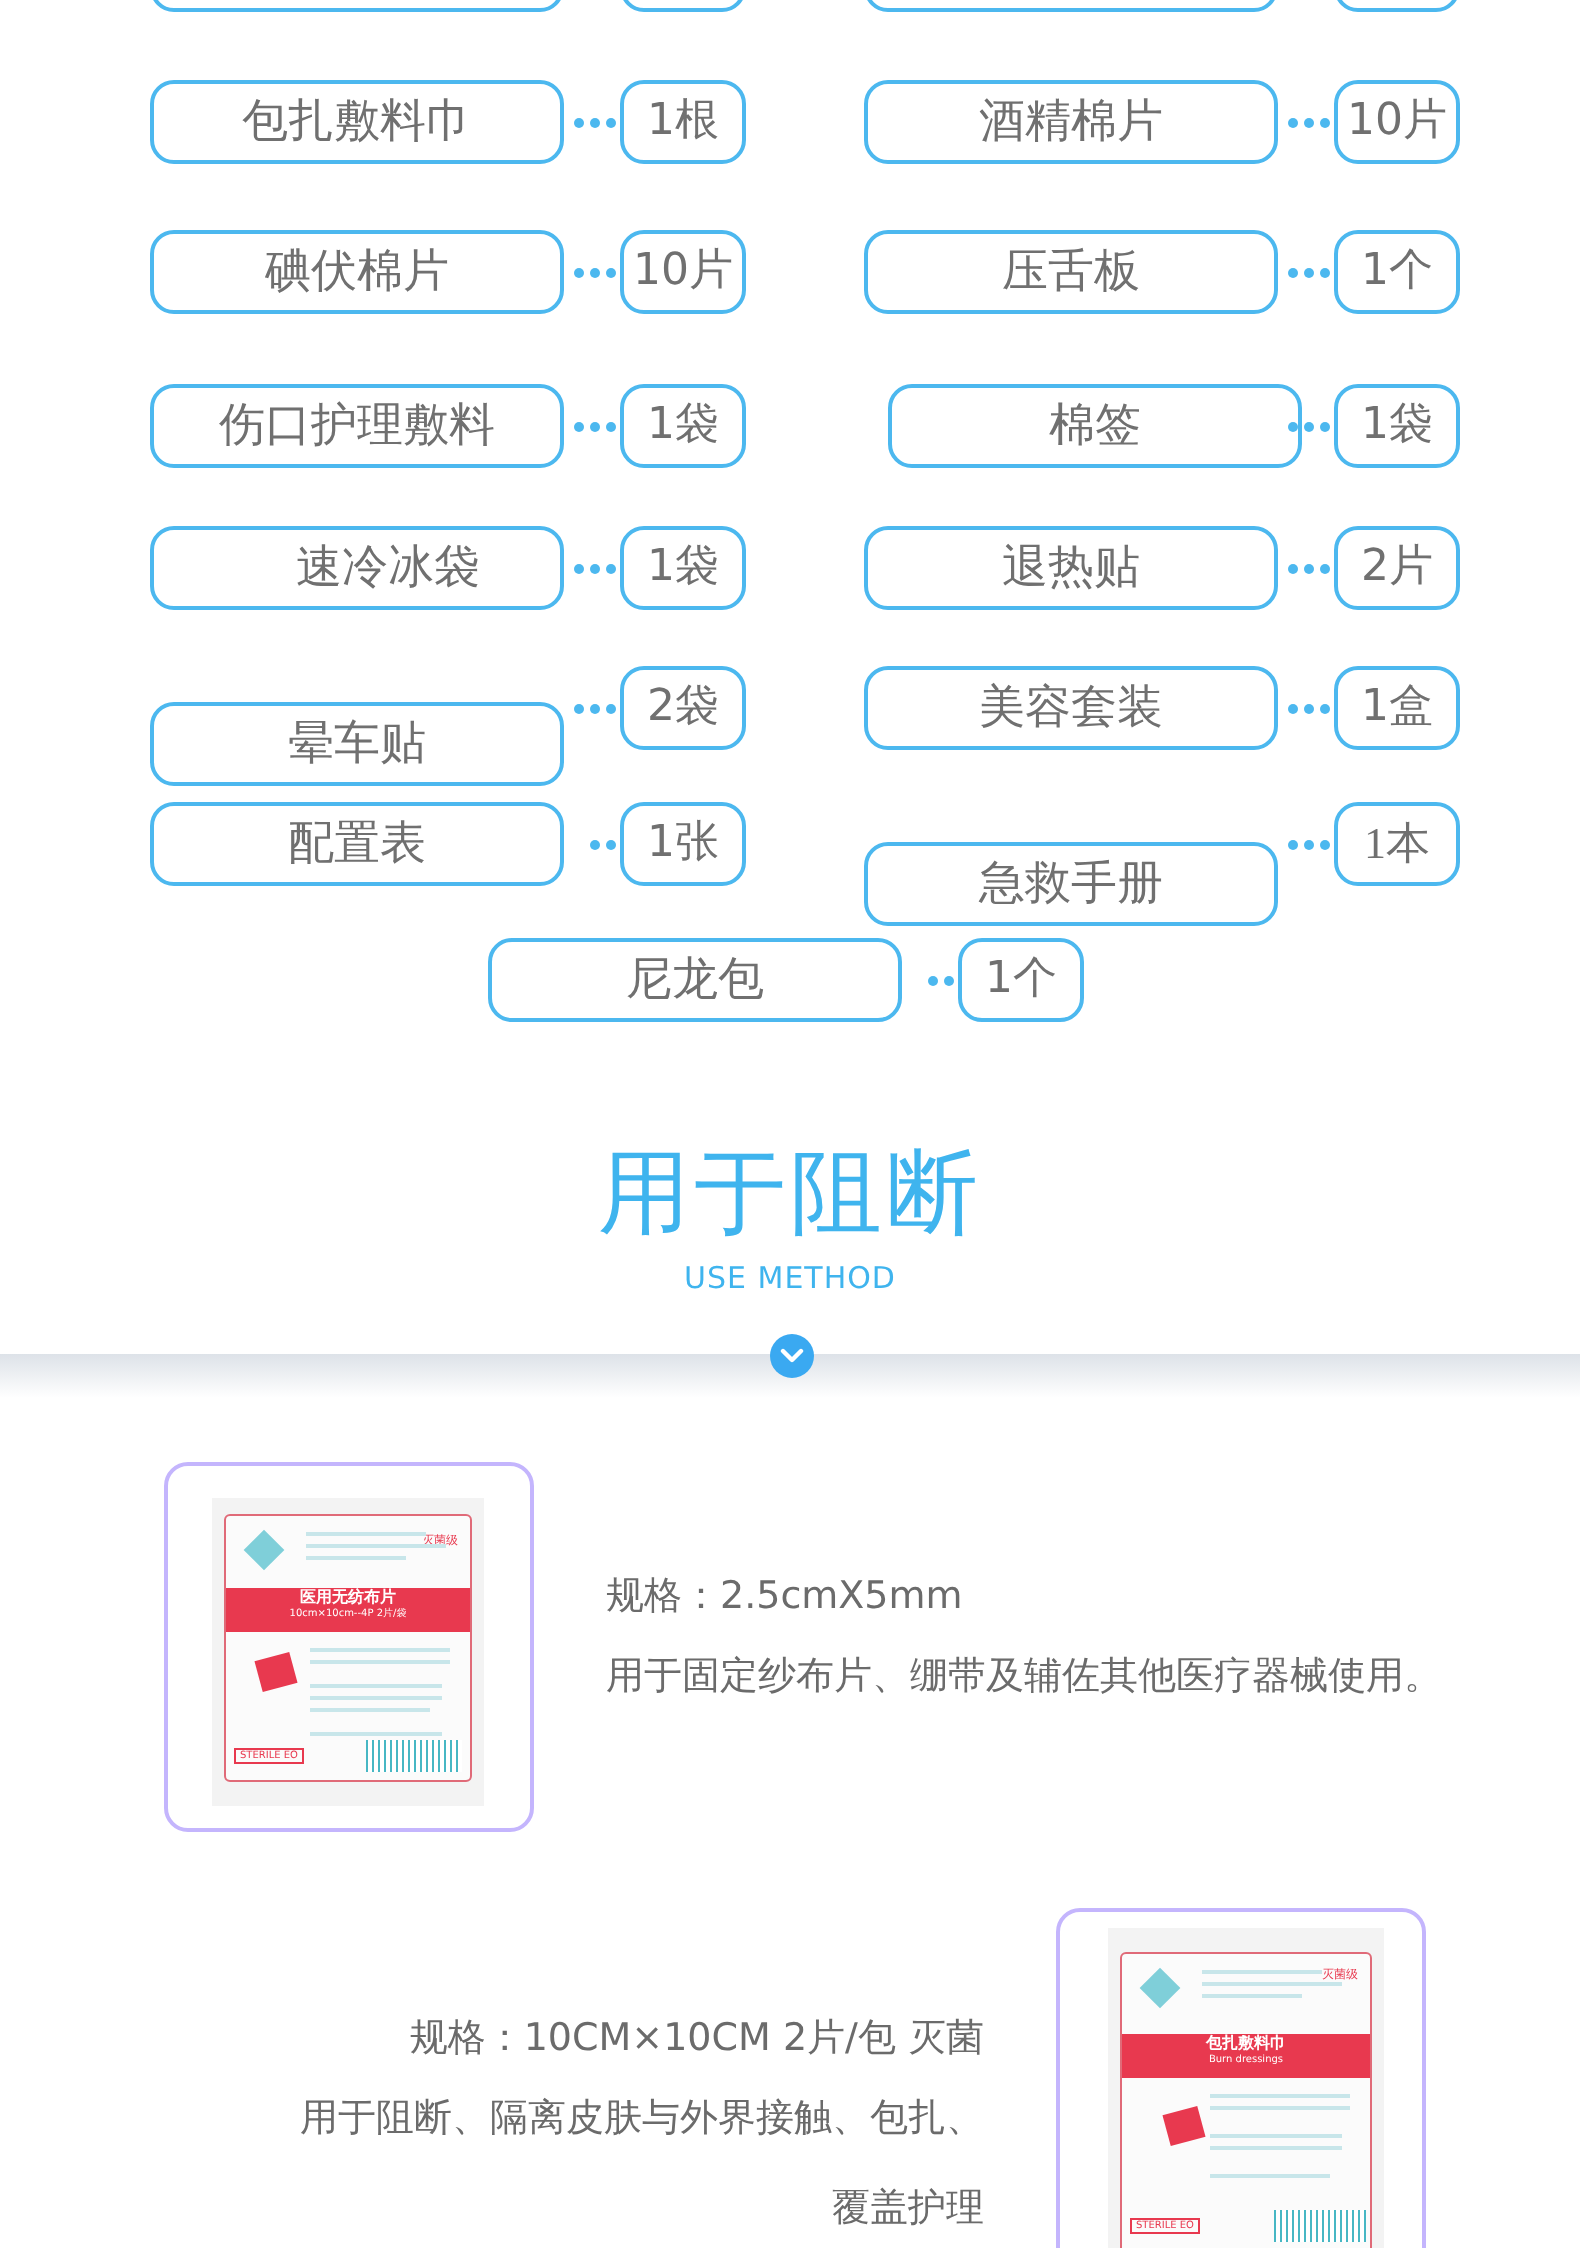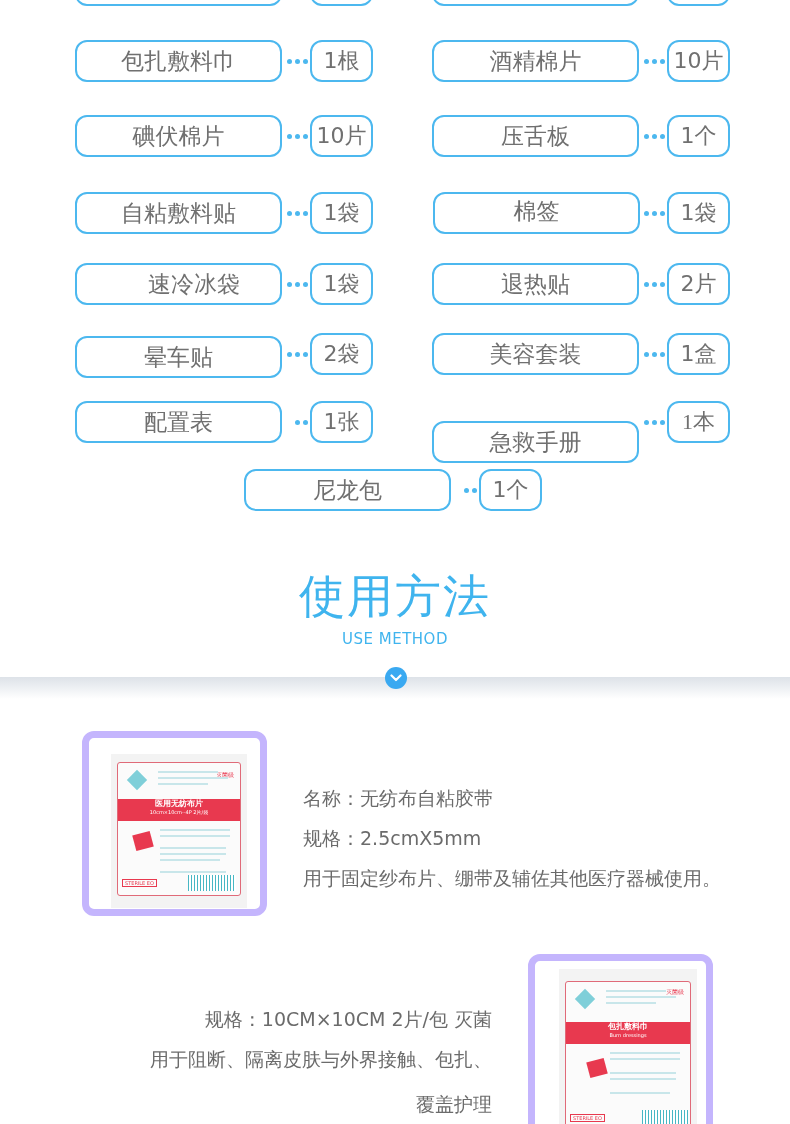--- a/index.html
+++ b/index.html
@@ -43,21 +43,21 @@
     position: absolute; left: 0; top: 677px; width: 790px; height: 22px;
     background: linear-gradient(#dde2e8, #ffffff);
   }
   .chev {
     position: absolute; left: 385px; top: 667px; width: 22px; height: 22px;
     border-radius: 50%; background: #3aa9f1;
     display: flex; align-items: center; justify-content: center;
   }
 
   .img-frame {
-    position: absolute; border: 7px solid #c4b5fd; border-radius: 12px; background: #fff;
+    position: absolute; border: 2px solid #c4b5fd; border-radius: 12px; background: #fff;
   }
   .pack {
     position: absolute; background: #f3f3f3;
   }
   .pack-inner {
     position: absolute; left: 6px; right: 6px; top: 8px; bottom: 12px;
     border: 1px solid #e06a78; border-radius: 3px; background: #fbfbfb;
   }
   .pack-band { position: absolute; left: 0; right: 0; height: 18px; background: #e8394f; }
   .pack-band-text { color: #fff; font-size: 8px; text-align: center; line-height: 10px; font-weight: bold; }
@@ -104,28 +104,28 @@
   </div>
 <div class="pill qty-pill" style="left:310px; top:115px;">10片</div>
 <div class="pill name-pill" style="left:432px; top:115px;">压舌板</div>
 <div class="dots" style="left:644px; top:115px;">
     <span class="dot"></span>
     <span class="dot"></span>
     <span class="dot"></span>
   </div>
 <div class="pill qty-pill" style="left:667px; top:115px;">1个</div>
 
-<div class="pill name-pill" style="left:75px; top:192px;">自粘敷料贴</div>
+<div class="pill name-pill" style="left:75px; top:192px;">伤口护理敷料</div>
 <div class="dots" style="left:287px; top:192px;">
     <span class="dot"></span>
     <span class="dot"></span>
     <span class="dot"></span>
   </div>
 <div class="pill qty-pill" style="left:310px; top:192px;">1袋</div>
-<div class="pill name-pill" style="left:433px; top:192px;font-family:Liberation Mono, monospace;">棉签</div>
+<div class="pill name-pill" style="left:444px; top:192px;">棉签</div>
 <div class="dots" style="left:644px; top:192px;">
     <span class="dot"></span>
     <span class="dot"></span>
     <span class="dot"></span>
   </div>
 <div class="pill qty-pill" style="left:667px; top:192px;">1袋</div>
 
 <div class="pill name-pill" style="left:75px; top:263px;padding-left:31px;">速冷冰袋</div>
 <div class="dots" style="left:287px; top:263px;">
     <span class="dot"></span>
@@ -134,21 +134,21 @@
   </div>
 <div class="pill qty-pill" style="left:310px; top:263px;">1袋</div>
 <div class="pill name-pill" style="left:432px; top:263px;">退热贴</div>
 <div class="dots" style="left:644px; top:263px;">
     <span class="dot"></span>
     <span class="dot"></span>
     <span class="dot"></span>
   </div>
 <div class="pill qty-pill" style="left:667px; top:263px;">2片</div>
 
-<div class="pill name-pill" style="left:75px; top:336px;">晕车贴</div>
+<div class="pill name-pill" style="left:75px; top:351px;">晕车贴</div>
 <div class="dots" style="left:287px; top:333px;">
     <span class="dot"></span>
     <span class="dot"></span>
     <span class="dot"></span>
   </div>
 <div class="pill qty-pill" style="left:310px; top:333px;">2袋</div>
 <div class="pill name-pill" style="left:432px; top:333px;">美容套装</div>
 <div class="dots" style="left:644px; top:333px;">
     <span class="dot"></span>
     <span class="dot"></span>
@@ -170,21 +170,21 @@
   </div>
 <div class="pill qty-pill" style="left:667px; top:401px;font-family:Liberation Serif, serif;">1本</div>
 
 <div class="pill name-pill" style="left:244px; top:469px;">尼龙包</div>
 <div class="dots" style="left:464px; top:469px;">
     <span class="dot"></span>
     <span class="dot"></span>
   </div>
 <div class="pill qty-pill" style="left:479px; top:469px;">1个</div>
 
-<div class="section-title">使用方法</div>
+<div class="section-title">用于阻断</div>
 <div class="section-sub">USE METHOD</div>
 <div class="divider-band"></div>
 <div class="chev">
   <svg width="12" height="8" viewBox="0 0 12 8">
       <polyline points="1.5,1.5 6,6 10.5,1.5" fill="none" stroke="#fff" stroke-width="2.2" stroke-linecap="round" stroke-linejoin="round"></polyline>
     </svg>
 </div>
 
 <div class="img-frame" style="left:82px; top:731px; width:185px; height:185px;">
   <div class="pack" style="left:22px; top:16px; width:136px; height:154px;">
@@ -204,21 +204,20 @@
       <div class="pack-line" style="left:42px; top:84px; width:66px;"></div>
       <div class="pack-line" style="left:42px; top:90px; width:66px;"></div>
       <div class="pack-line" style="left:42px; top:96px; width:60px;"></div>
       <div class="pack-line" style="left:42px; top:108px; width:66px;"></div>
       <div class="pack-sterile" style="left:4px; top:116px;">STERILE EO</div>
       <div class="pack-barcode" style="left:70px; top:112px; width:48px;"></div>
     </div>
   </div>
 </div>
 <div class="desc desc-left">
-  <p>名称：无纺布自粘胶带</p>
   <p>规格：2.5cmX5mm</p>
   <p style="width:420px;">用于固定纱布片、绷带及辅佐其他医疗器械使用。</p>
 </div>
 
 <div class="img-frame" style="left:528px; top:954px; width:185px; height:185px;">
   <div class="pack" style="left:24px; top:8px; width:138px; height:175px;">
     <div class="pack-inner" style="top:12px;">
       <div class="pack-logo"></div>
       <div class="pack-tag" style="right:6px; top:6px;">灭菌级</div>
       <div class="pack-line" style="left:40px; top:8px; width:60px;"></div>

